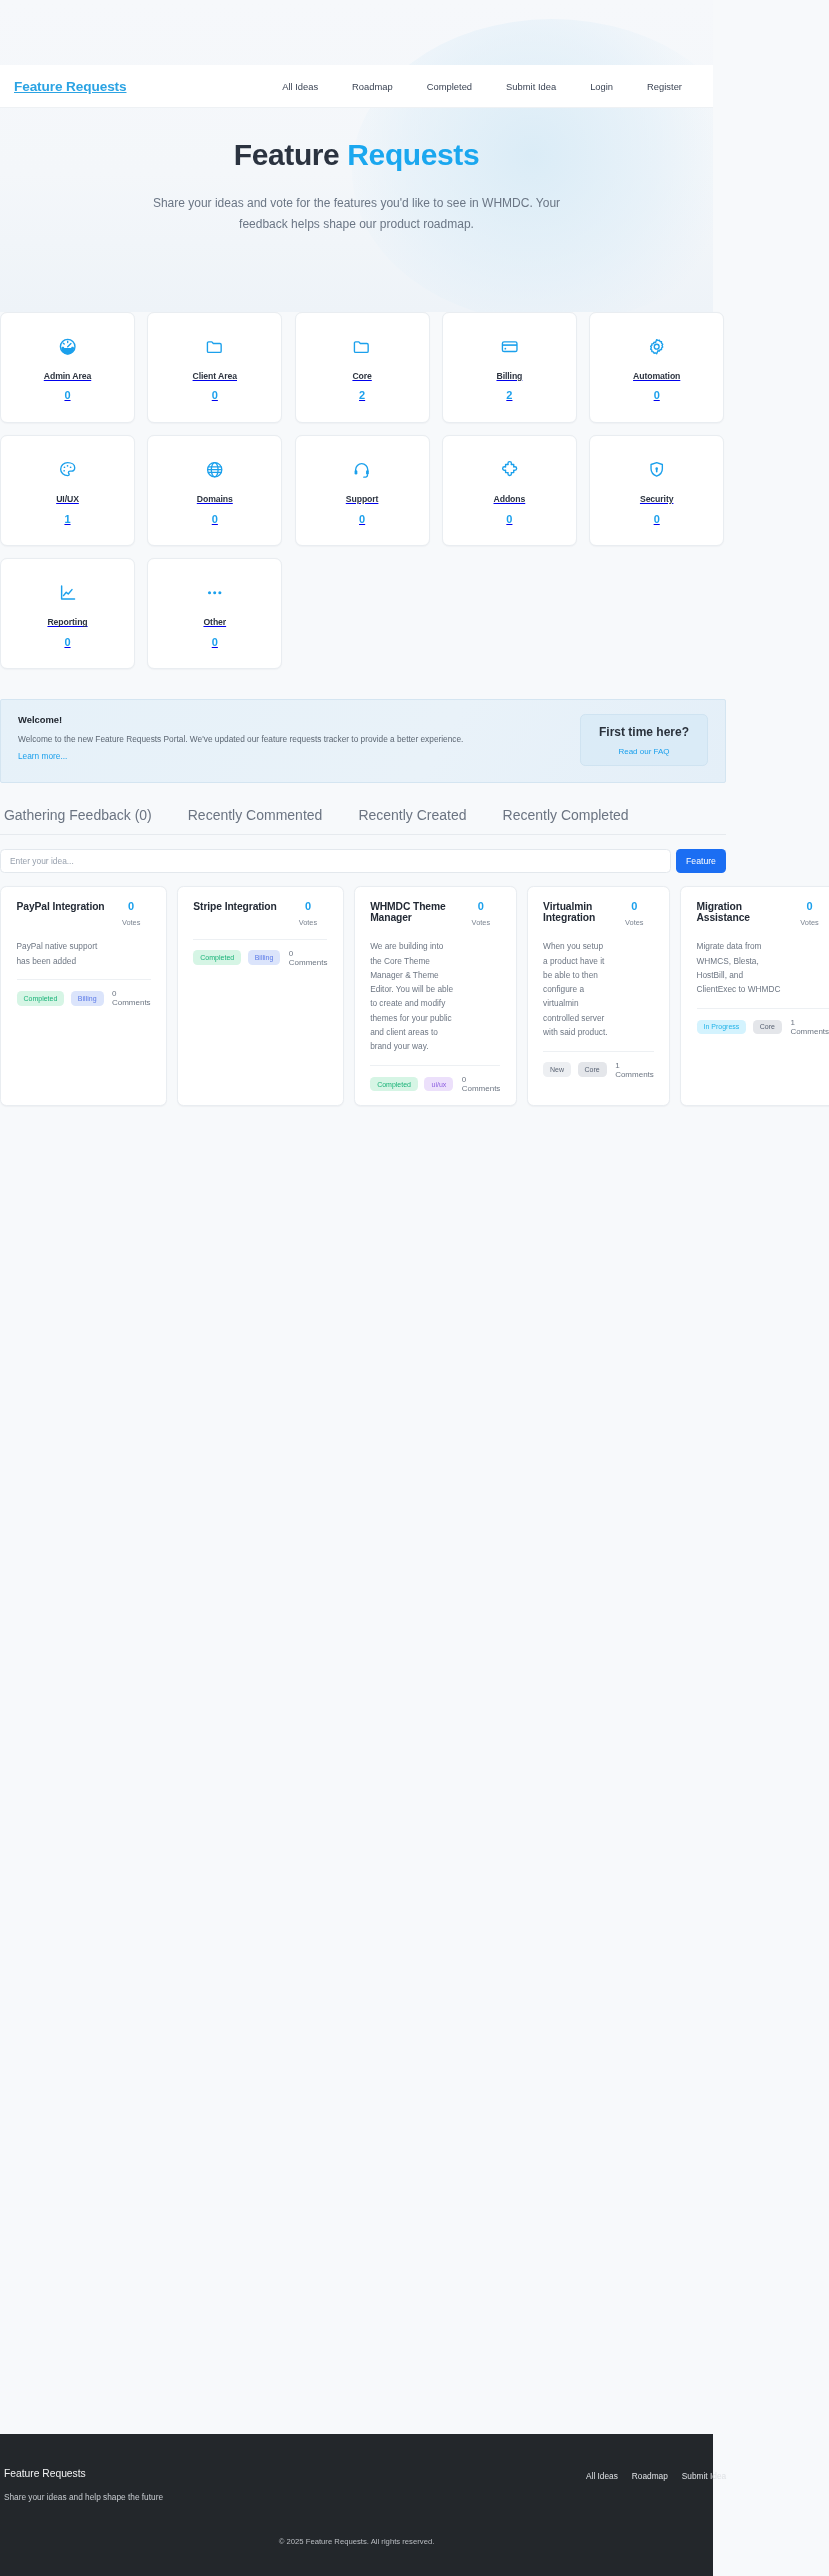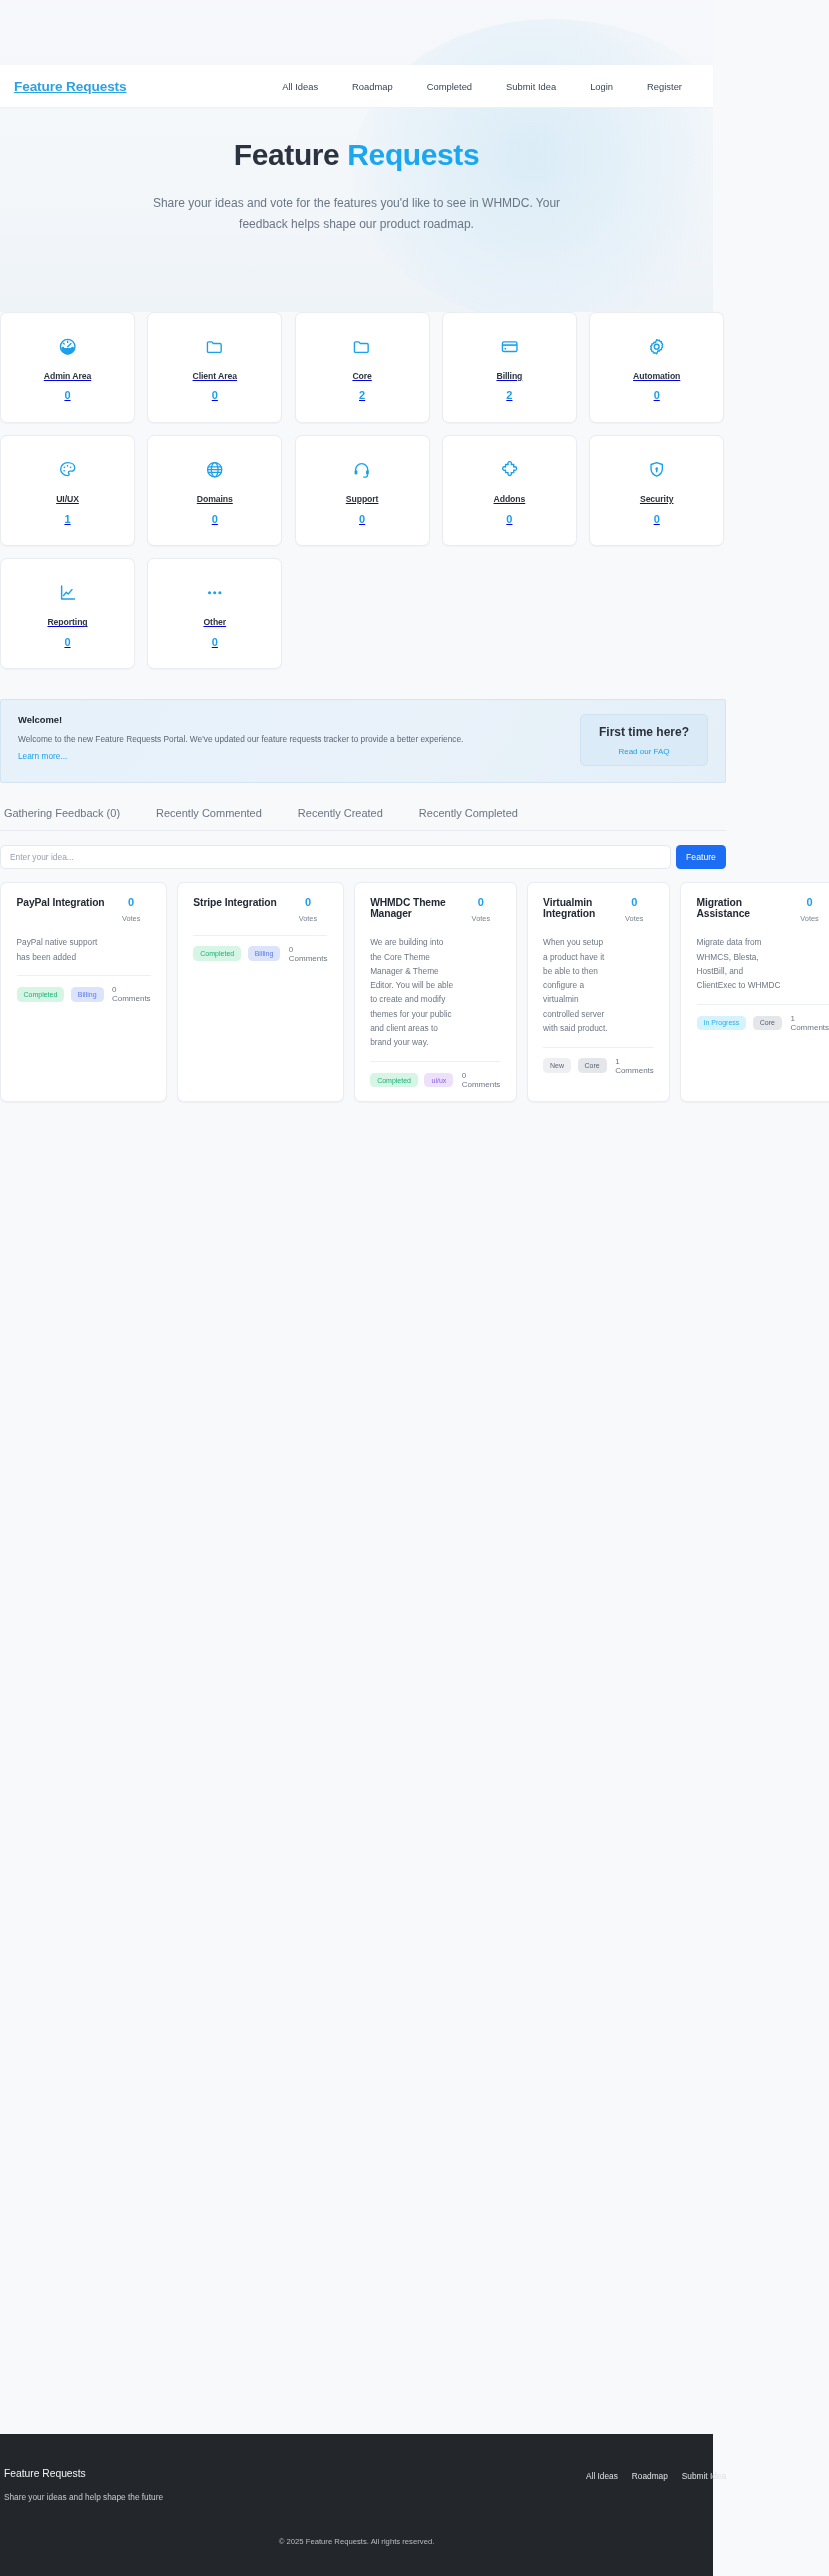--- a/index.html
+++ b/index.html
@@ -91,21 +91,21 @@
   .welcome-cta {
     width: 128px; min-height: 46px; align-self: center;
     background: rgba(210,232,246,.55); border: 0.6px solid #cfe3f1; border-radius: 5.2px;
     text-align: center; padding: 9.7px 6.5px 9px;
   }
   .cta-title { font-size: 12px; font-weight: 700; color: #2a313b; }
   .cta-link { display: block; margin-top: 8.4px; font-size: 8px; color: #1ba0ec; text-decoration: none; }
 
   
   .tabs { margin-top: 24.5px; display: flex; gap: 36px; border-bottom: 0.6px solid #e6eaee; padding-bottom: 10.3px; padding-left: 3.9px; }
-  .tab { font-size: 11px; color: #6b7482; cursor: pointer; white-space: nowrap; }
+  .tab { font-size: 14px; color: #6b7482; cursor: pointer; white-space: nowrap; }
   .tab.active { color: #6b7482; }
 
   
   .searchbar { margin-top: 14px; display: flex; gap: 5.2px; }
   .search-input {
     flex: 1; height: 24.5px; border: 0.6px solid #e3e8ed; border-radius: 4.5px;
     background: #fff; padding: 0 9px; font-size: 8.4px; color: #2b3340;
     font-family: "Liberation Sans", sans-serif; outline: none;
   }
   .search-input::placeholder { color: #97a0ad; }

